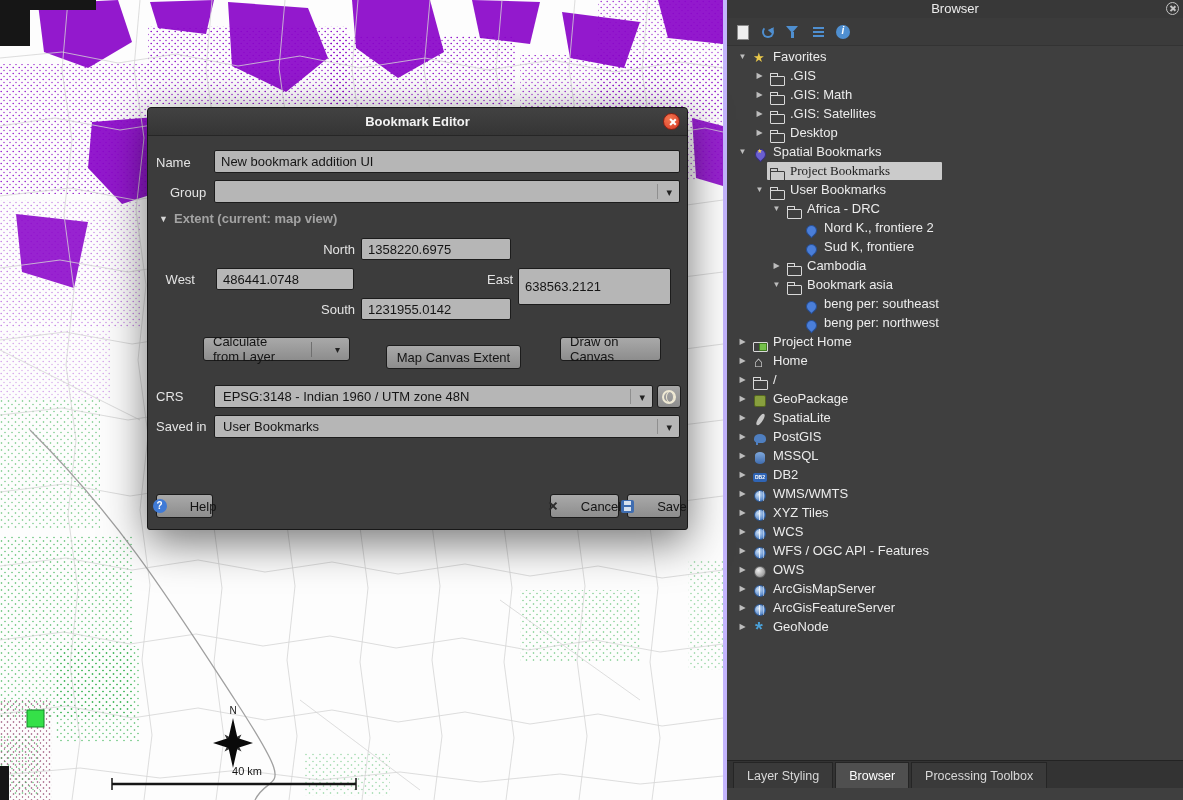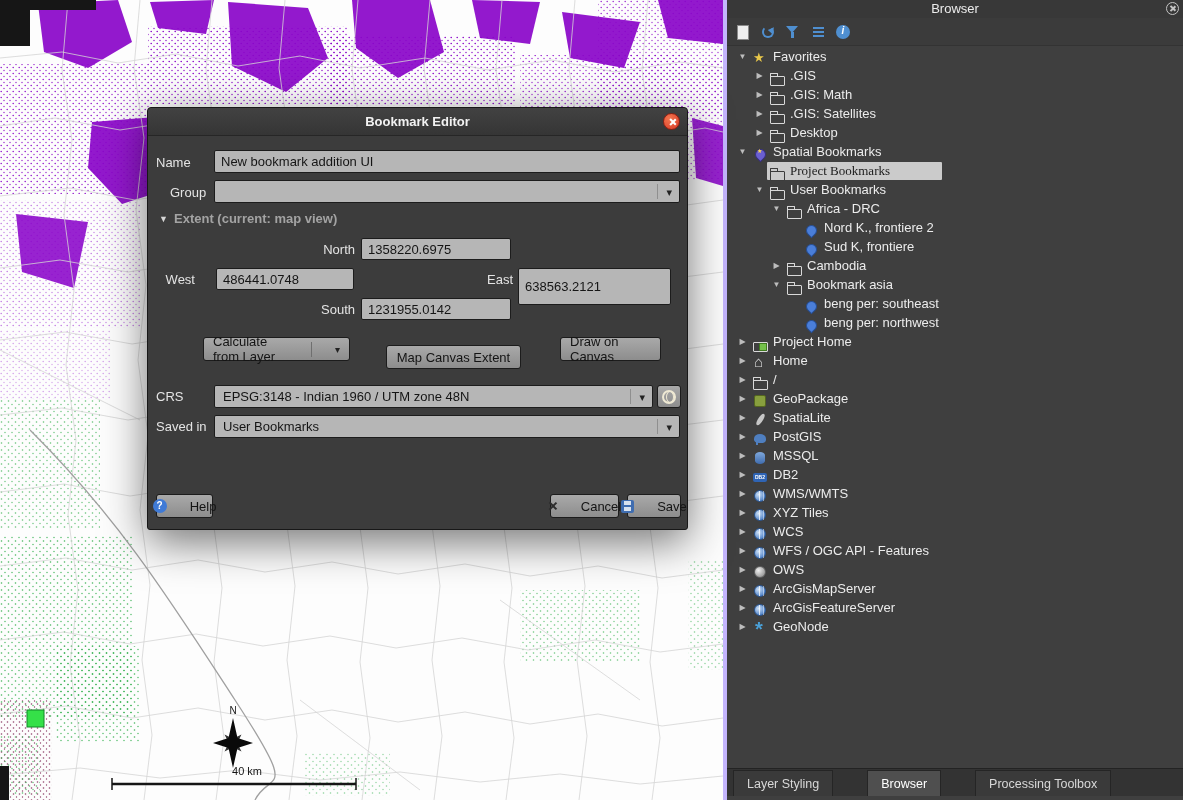--- a/index.html
+++ b/index.html
@@ -82,22 +82,22 @@
                           border:1px solid #2c5690; }
   .ticon.globe::after { content:""; position:absolute; left:6px; top:2px; bottom:2px; width:3px;
                           border-left:1px solid rgba(255,255,255,.75); border-right:1px solid rgba(255,255,255,.45); }
   .ticon.globe-gray::before { content:""; position:absolute; inset:1px; border-radius:50%;
                           background:radial-gradient(circle at 35% 35%, #eeeeee, #9a9a9a 75%);
                           border:1px solid #5f5f5f; }
   .ticon.geonode::before { content:"*"; position:absolute; left:2px; top:0px; color:#4aa0d8;
                           font-size:20px; line-height:14px; font-weight:bold; }
 
   
-  .tabs { position:absolute; left:0; right:0; bottom:4px; height:28px; background:#333333;
-          border-top:1px solid #232323; display:flex; align-items:stretch; padding:1px 0 0 6px;gap:32px; }
+  .tabs { position:absolute; left:0; right:0; bottom:12px; height:28px; background:#333333;
+          border-top:1px solid #232323; display:flex; align-items:stretch; padding:1px 0 0 6px; }
   .tab { padding:0 13px; line-height:26px; font-size:12.5px; color:#d8d8d8; background:#3a3a3a;
          border:1px solid #252525; border-bottom:none; margin-right:2px; }
   .tab.active { background:#4f4f4f; color:#ffffff; }
 
   
   #dialog { position:absolute; left:147px; top:107px; width:541px; height:423px; z-index:10;
             background:#3c3c3c; border:1px solid #181818; border-radius:4px 4px 3px 3px;
             box-shadow:0 12px 44px rgba(0,0,0,.55); color:#e6e6e6; font-size:13px; }
   .dlg-title { height:28px; line-height:28px; text-align:center; font-weight:bold; font-size:13px;
                background:linear-gradient(#424242,#353535); border-bottom:1px solid #262626;

